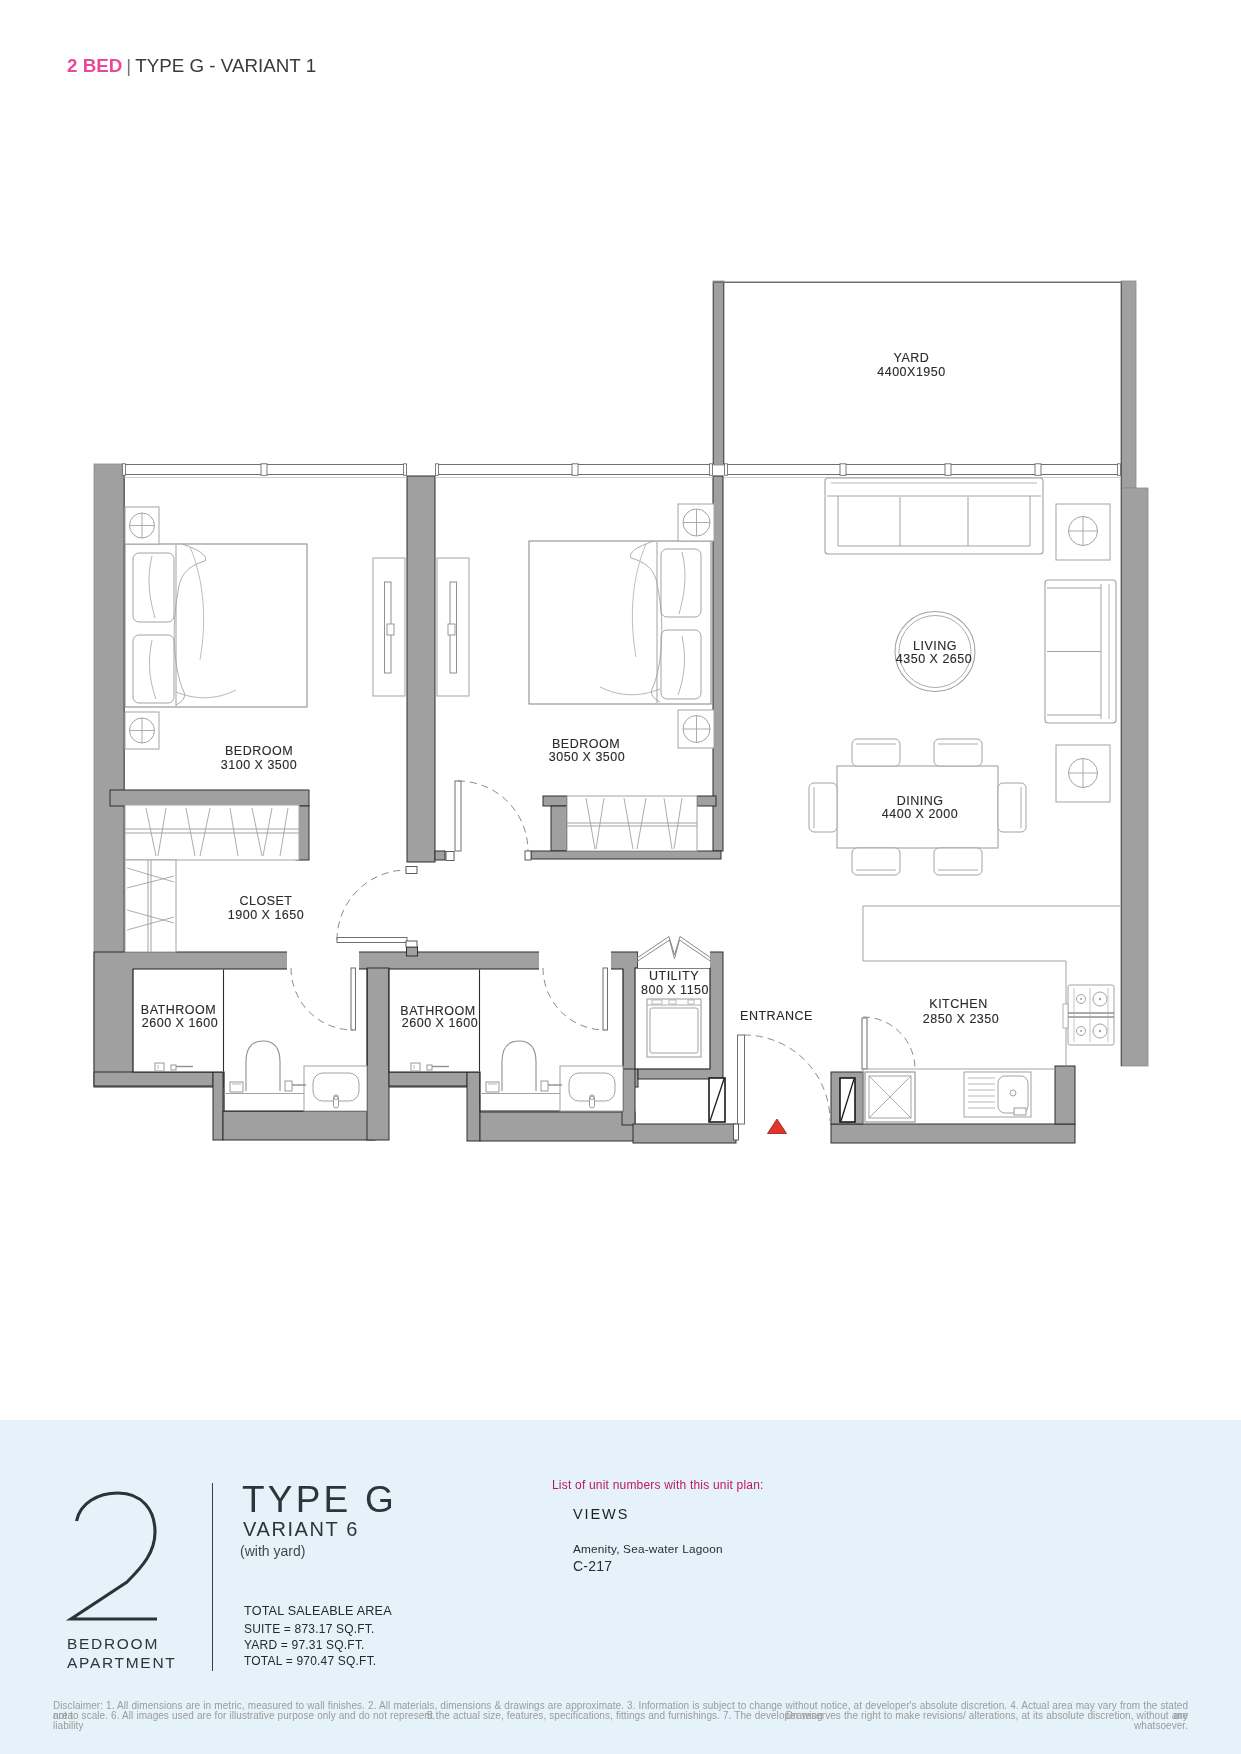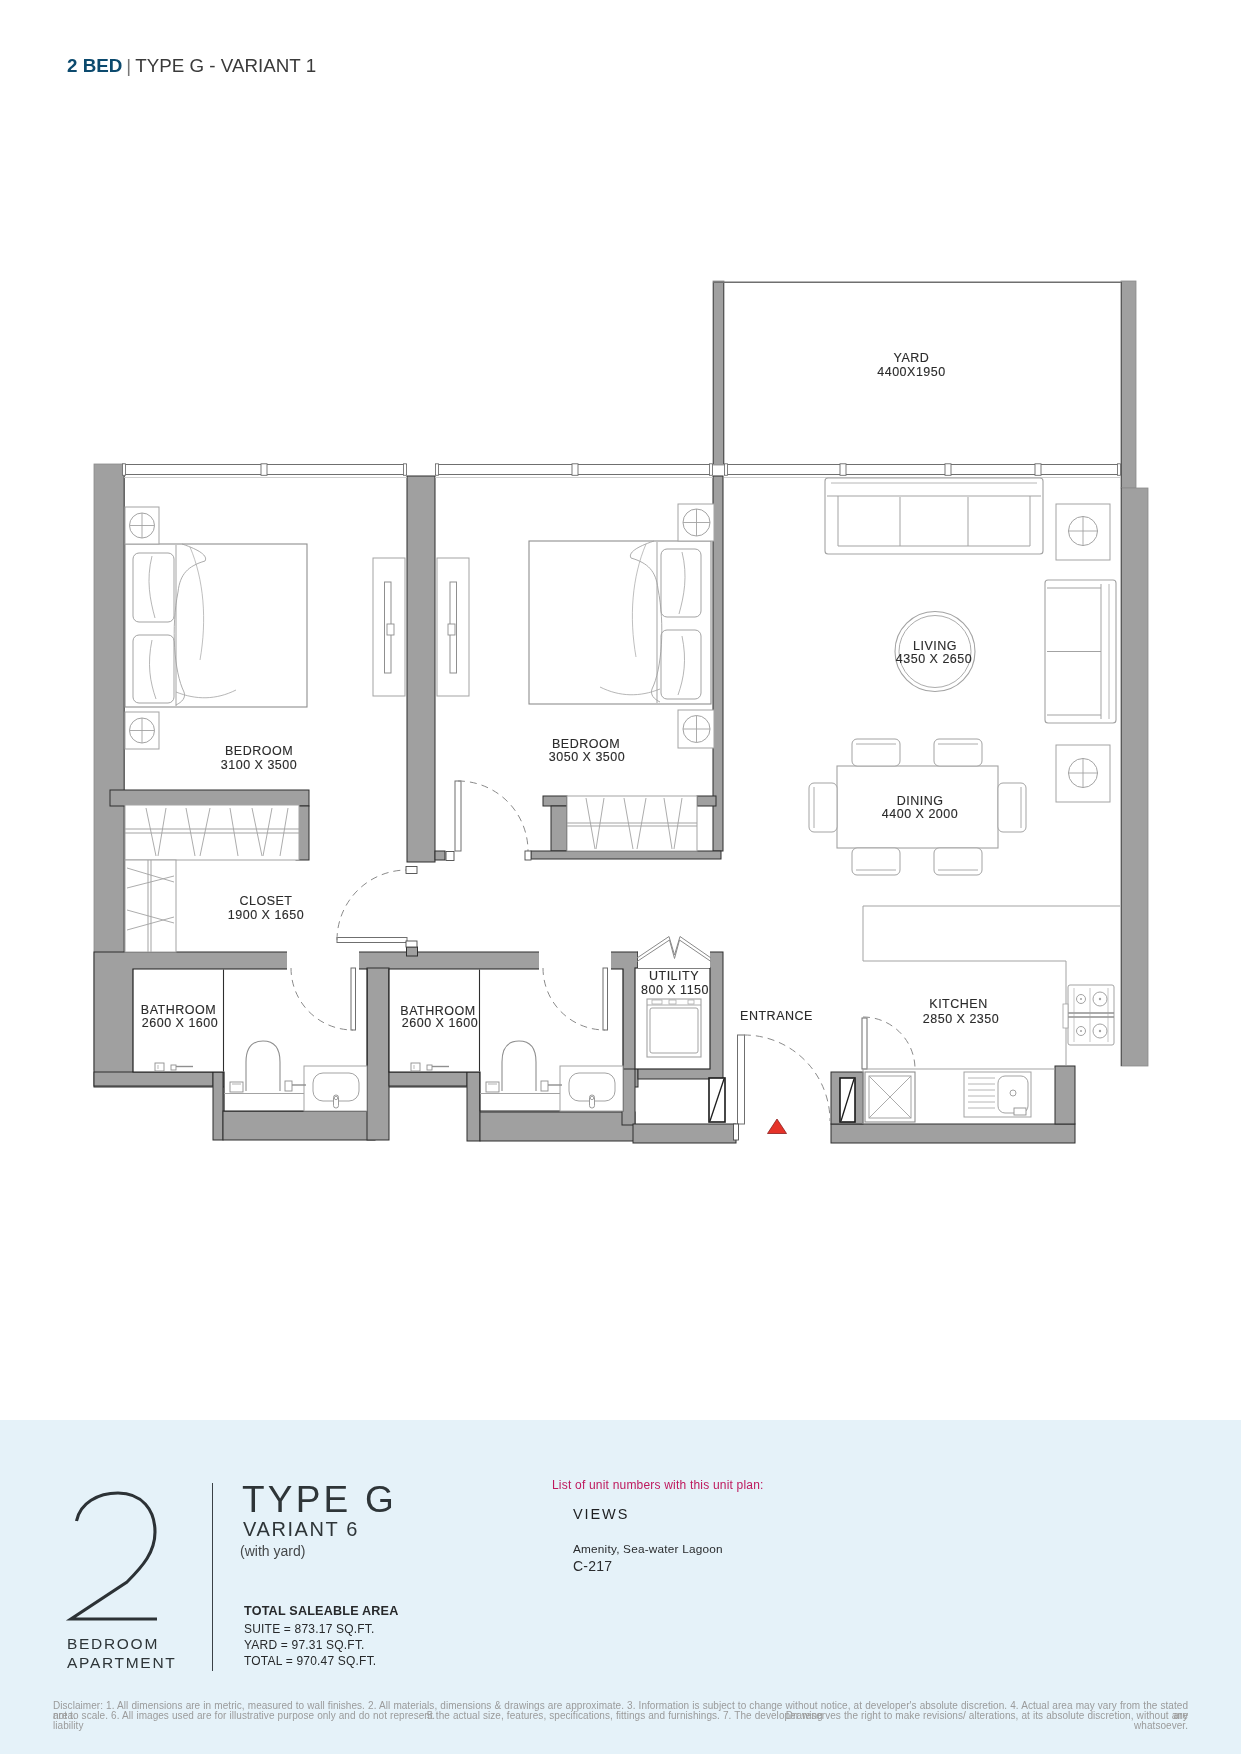--- a/index.html
+++ b/index.html
@@ -1,26 +1,26 @@
 <!DOCTYPE html>
 <html><head>
 <meta charset="utf-8">
 <style>
 html,body{margin:0;padding:0}
 body{width:1241px;height:1754px;background:#ffffff;font-family:"Liberation Sans",sans-serif;position:relative;overflow:hidden}
 .hdr{position:absolute;left:67px;top:55px;font-size:18.8px;letter-spacing:0px;color:#3a3a3a;white-space:nowrap}
-.hdr b{font-weight:700;color:#0c4a6e}
+.hdr b{font-weight:700;color:#ec4899}
 .hdr .sep{color:#777;font-weight:300;padding:0 4px}
 .band{position:absolute;left:0;top:1420px;width:1241px;height:334px;background:#e5f2f9}
 .b2label{position:absolute;left:67px;top:1634px;font-size:15.5px;line-height:19px;letter-spacing:1.7px;color:#2e3538}
 .vdiv{position:absolute;left:212px;top:1483px;width:1px;height:188px;background:#3a4146}
 .typeg{position:absolute;left:242px;top:1479px;font-size:37px;letter-spacing:3.2px;color:#2e3538}
 .variant{position:absolute;left:243px;top:1518px;font-size:20px;letter-spacing:1.6px;color:#2e3538}
 .withyard{position:absolute;left:240px;top:1543px;font-size:14px;letter-spacing:0px;color:#45484a}
-.tsa{position:absolute;left:244px;top:1604px;font-size:12.6px;font-weight:700;letter-spacing:0.2px;color:#27292b}
+.tsa{position:absolute;left:244px;top:1604px;font-size:12.6px;font-weight:400;letter-spacing:0.2px;color:#27292b}
 .area{position:absolute;left:244px;top:1621px;font-size:12px;line-height:16.2px;letter-spacing:0.2px;color:#27292b}
 .listu{position:absolute;left:552px;top:1478px;font-size:12px;color:#be185d;letter-spacing:0.2px}
 .views{position:absolute;left:573px;top:1506px;font-size:14.5px;font-weight:400;letter-spacing:1.9px;color:#1e2022}
 .amen{position:absolute;left:573px;top:1542px;font-size:11.8px;color:#2a2c2e;letter-spacing:0.2px}
 .c217{position:absolute;left:573px;top:1558px;font-size:14px;color:#2a2c2e;letter-spacing:0.2px}
 .disc{position:absolute;left:53px;top:1701px;width:1135px;font-size:10px;line-height:10.2px;color:#9b9b9b;text-align:justify;text-align-last:justify;letter-spacing:0.05px;white-space:normal}
 svg text{font-family:"Liberation Sans",sans-serif}
 </style>
 </head>
 <body>

